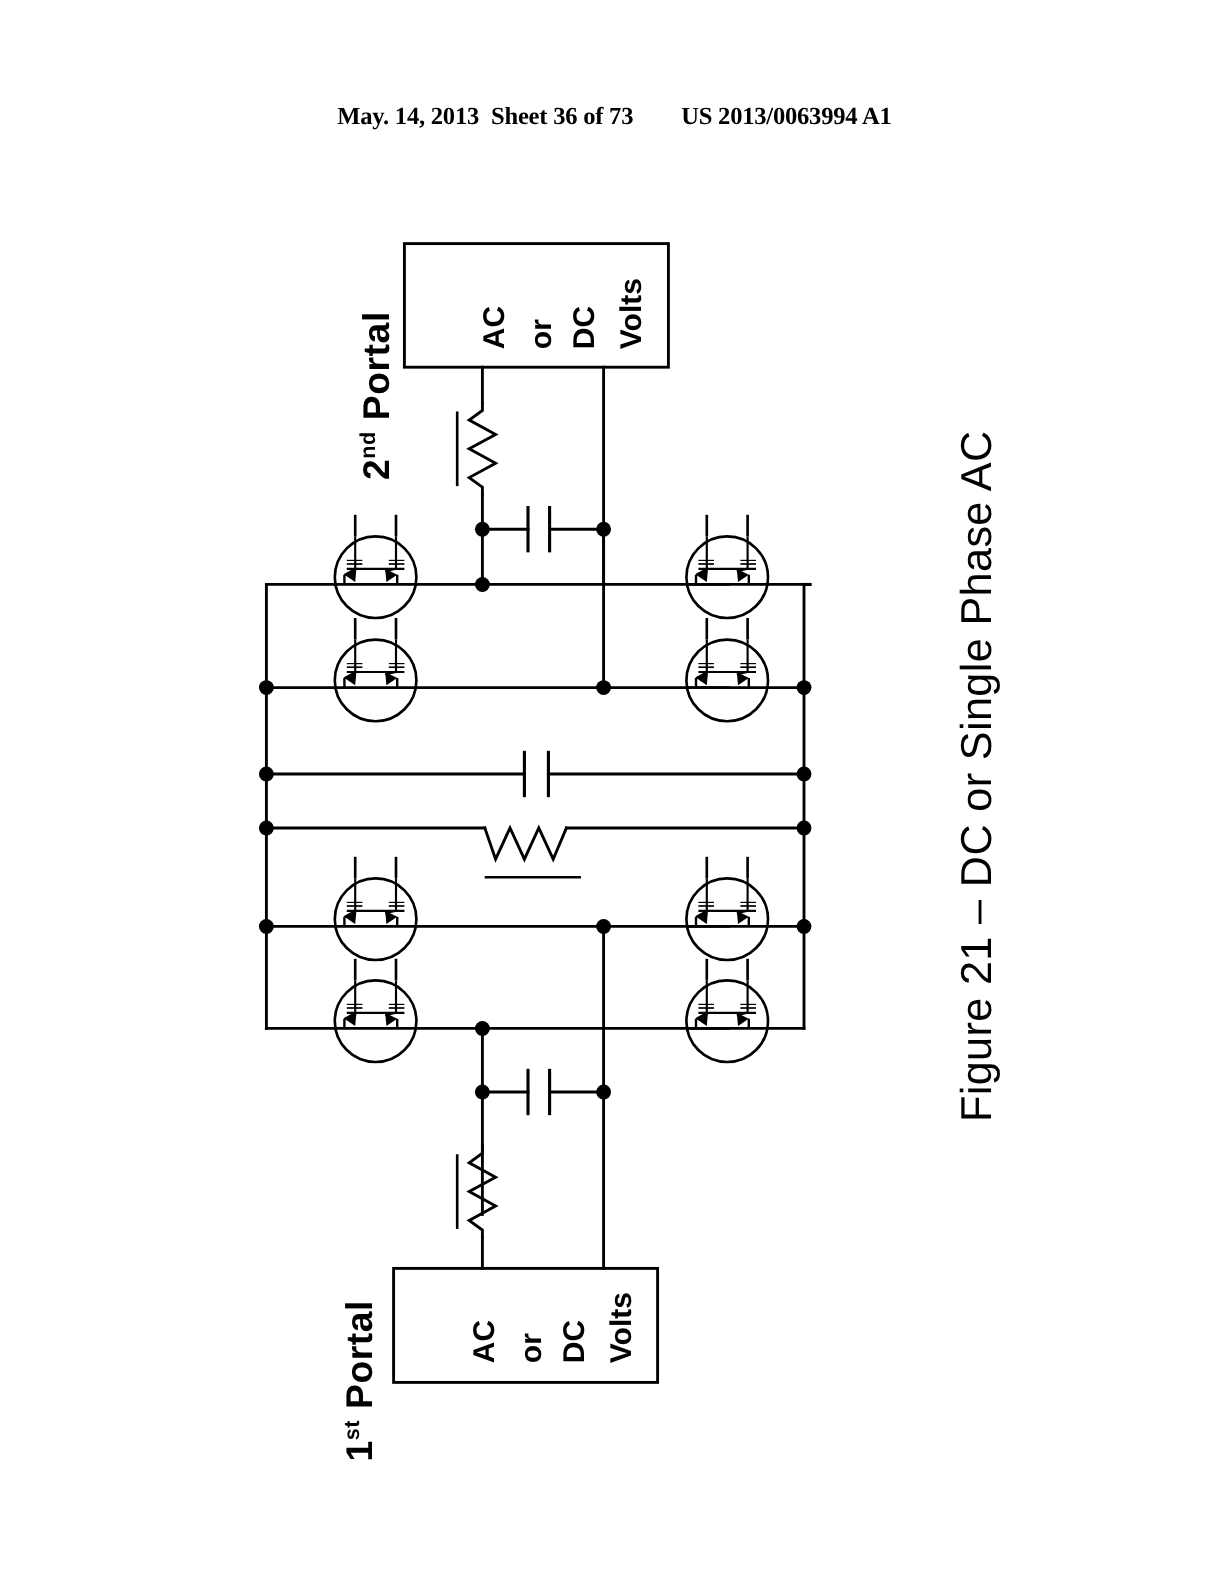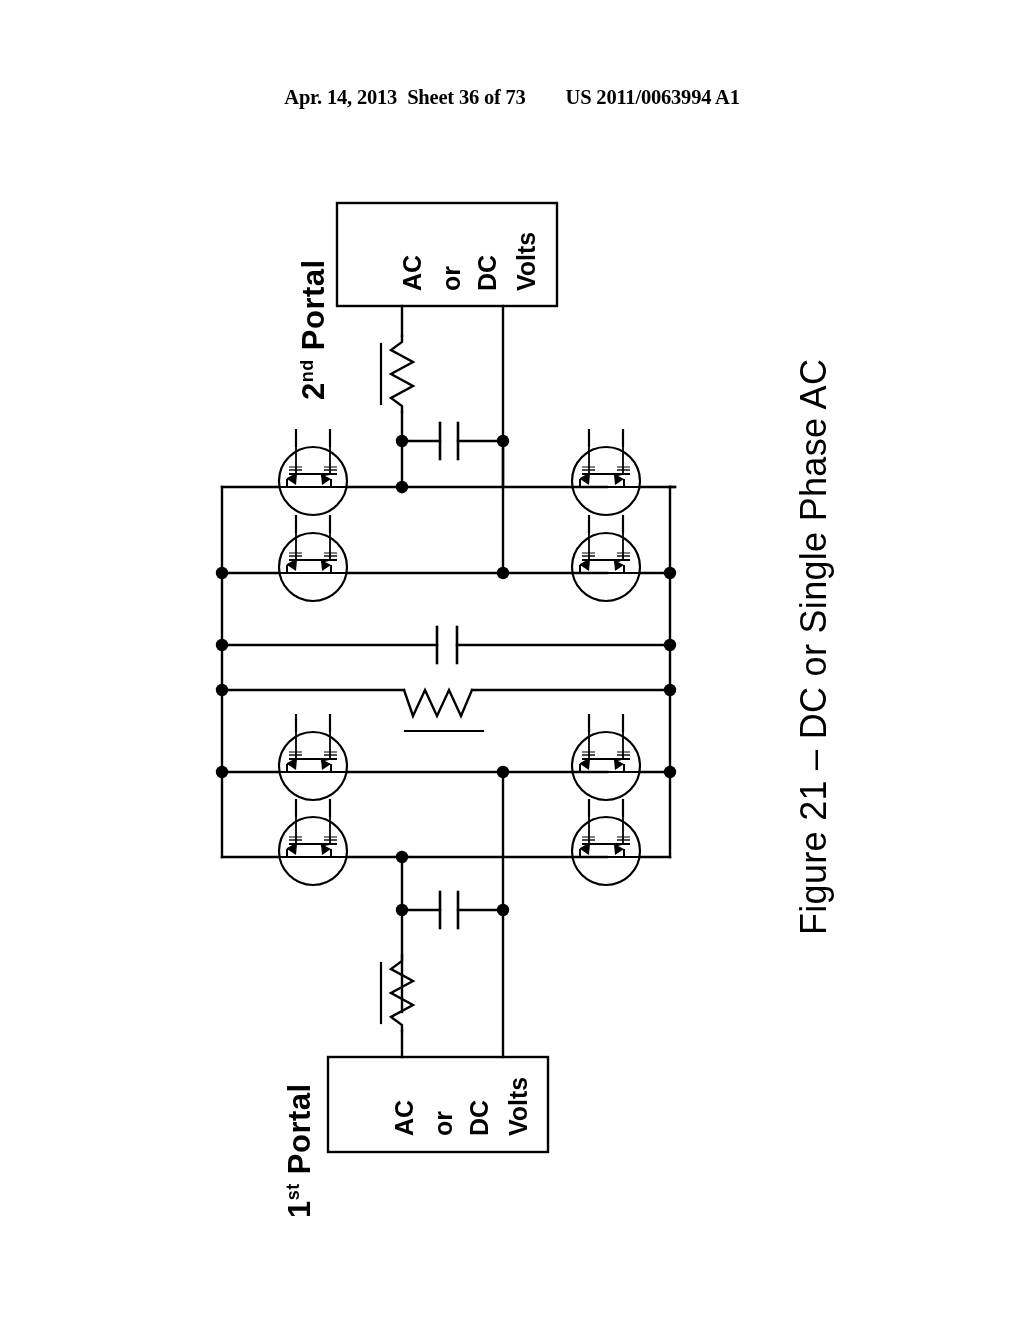--- a/index.html
+++ b/index.html
@@ -59,23 +59,23 @@
     white-space:nowrap;
     font-family:"Liberation Sans", sans-serif;
     font-size:25px; font-weight:600;
     color:#000;
   }
 </style>
 </head>
 <body>
 
 <div id="page-header">
-  <span class="h-date">Apr. 14, 2013</span>
+  <span class="h-date">May. 14, 2013</span>
   <span class="h-sheet">Sheet 36 of 73</span>
-  <span class="h-num">US 2011/0063994 A1</span>
+  <span class="h-num">US 2013/0063994 A1</span>
 </div>
 
 <div id="figure">
 
 <svg width="1024" height="1320" viewBox="0 0 1024 1320" xmlns="http://www.w3.org/2000/svg">
 
   <defs>
 
     <g id="bdsw">
 

